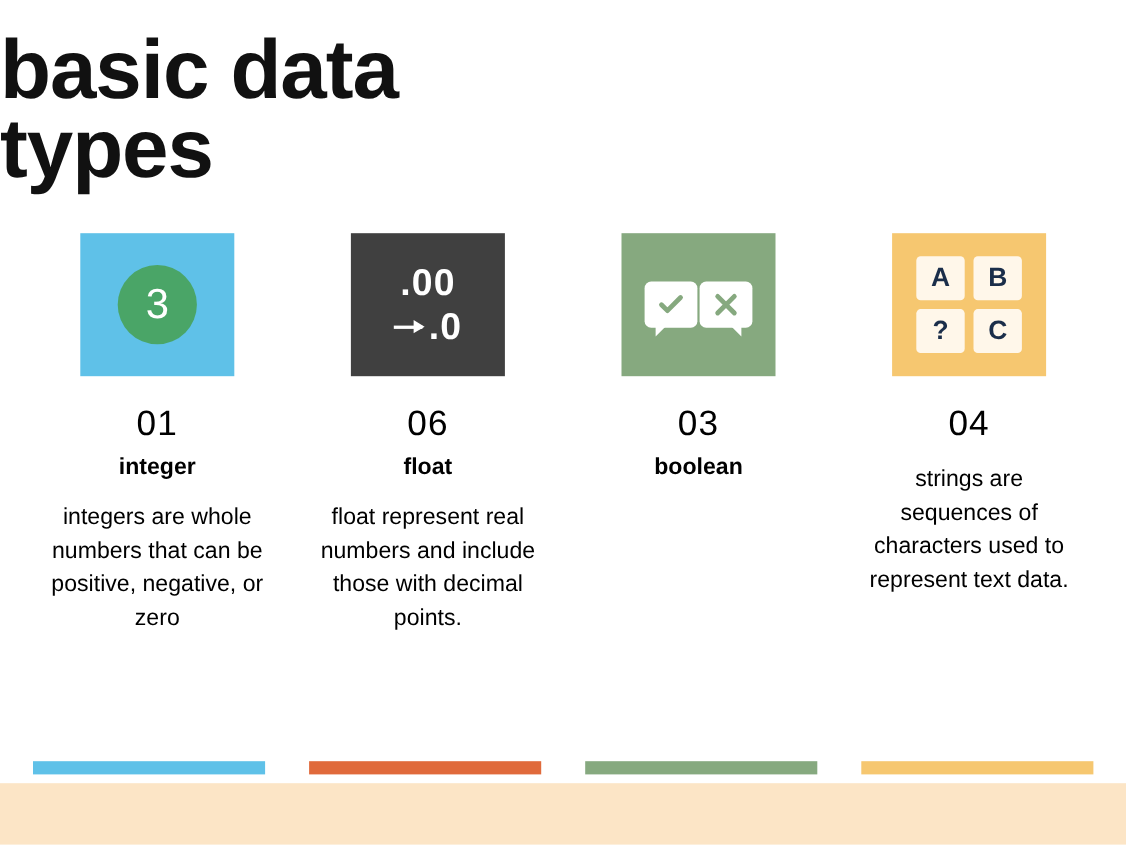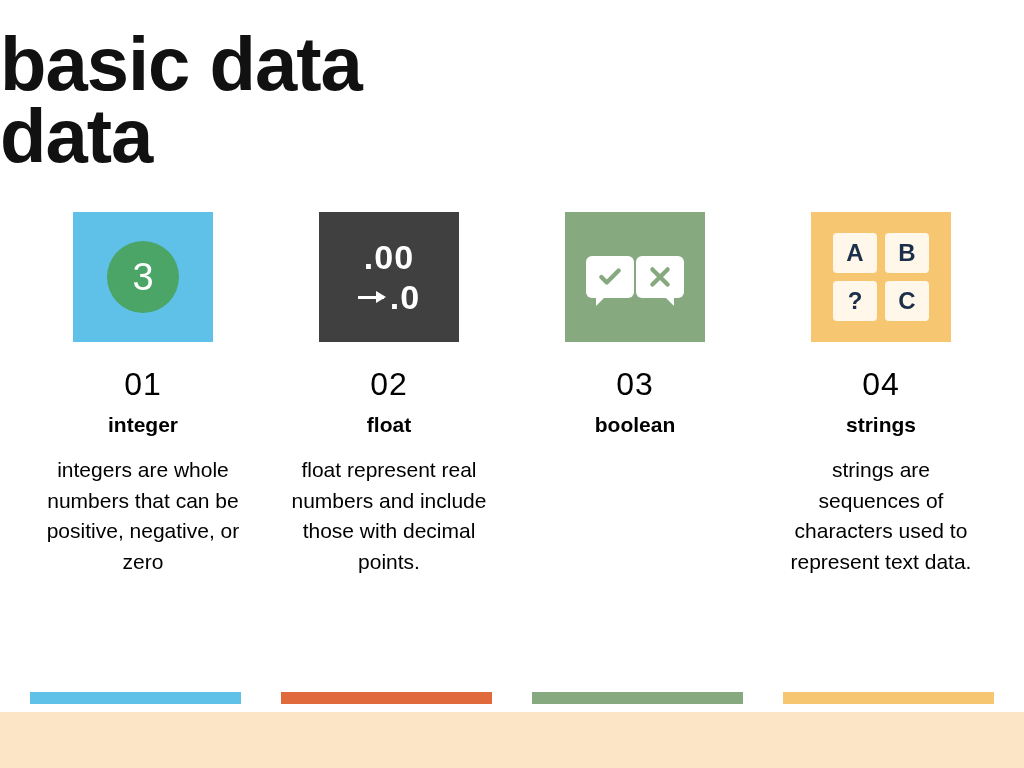--- a/index.html
+++ b/index.html
@@ -106,21 +106,21 @@
     left:0; right:0; bottom:0;
     height: 56px;
     background: #fce5c6;
   }
 </style>
 </head>
 <body>
 
 <h1 class="title">
   <span>basic data</span><br>
-  <span>data</span>
+  <span>types</span>
 </h1>
 
 <div class="grid">
 
   <div class="col">
     <div class="icon-box icon-blue">
       <div class="int-circle">3</div>
     </div>
     <div class="num">01</div>
     <div class="name">integer</div>
@@ -130,21 +130,21 @@
   <div class="col">
     <div class="icon-box icon-orange">
       <div class="float-wrap">
         <div>.00</div>
         <div class="float-row2">
           <span class="arrow-icon"></span>
           <span>.0</span>
         </div>
       </div>
     </div>
-    <div class="num">02</div>
+    <div class="num">06</div>
     <div class="name">float</div>
     <div class="desc">float represent real numbers and include those with decimal points.</div>
   </div>
 
   <div class="col">
     <div class="icon-box icon-green">
       <div class="bool-wrap">
         <div class="bubble left">
           <svg class="check-svg" viewBox="0 0 24 24">
               <path fill="none" stroke="#86a97f" stroke-width="4" stroke-linecap="round" stroke-linejoin="round" d="M4 12l5 5L20 6"></path>
@@ -164,21 +164,20 @@
   <div class="col">
     <div class="icon-box icon-yellow">
       <div class="str-grid">
         <div class="tile">A</div>
         <div class="tile">B</div>
         <div class="tile">?</div>
         <div class="tile">C</div>
       </div>
     </div>
     <div class="num">04</div>
-    <div class="name">strings</div>
     <div class="desc">strings are sequences of characters used to represent text data.</div>
   </div>
 
 </div>
 
 <div class="bars">
   <div class="bar blue"></div>
   <div class="bar orange"></div>
   <div class="bar green"></div>
   <div class="bar yellow"></div>

